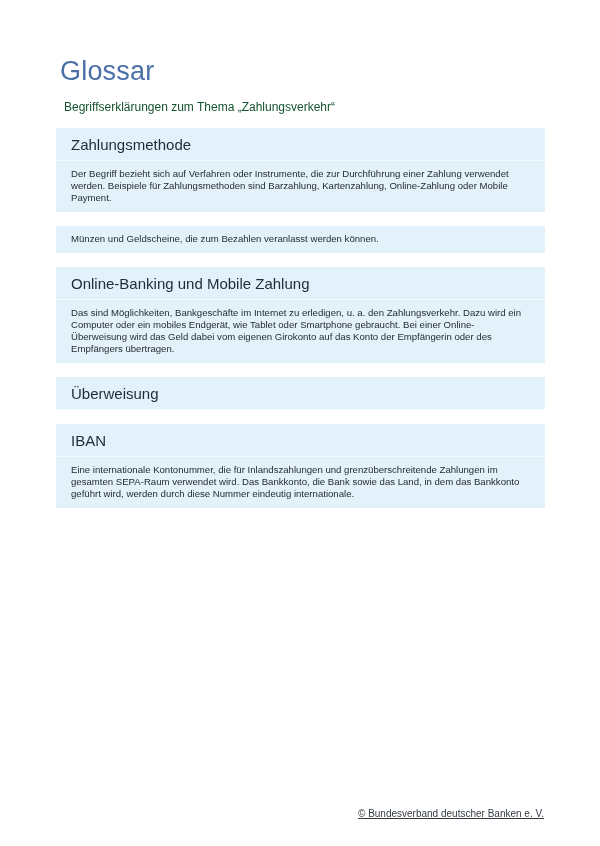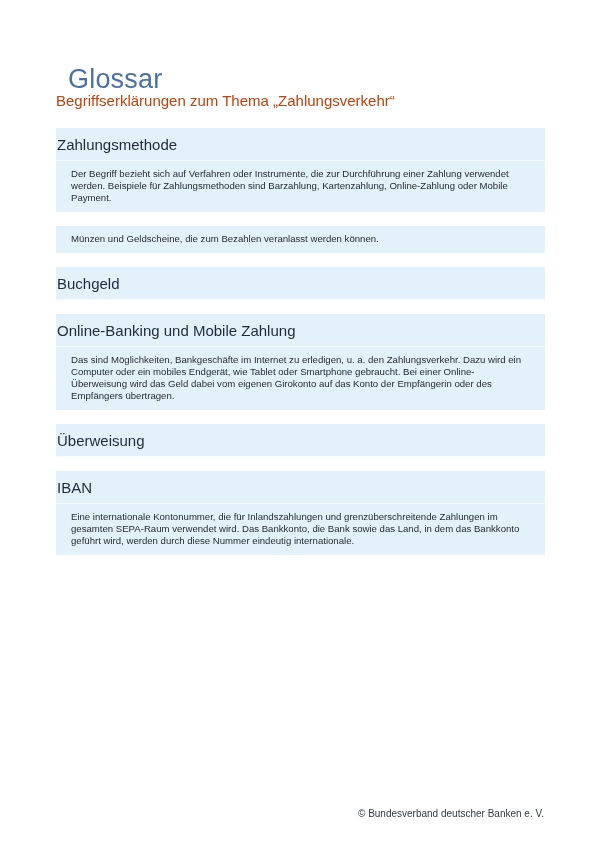--- a/index.html
+++ b/index.html
@@ -12,84 +12,84 @@
       height: 846px;
       position: relative;
       font-family: "Liberation Sans", "DejaVu Sans", sans-serif;
       color: #1f2733;
       overflow: hidden;
     }
     .page-title {
       position: absolute;
       left: 56px;
       top: 52px;
-      margin: 12px;
+      margin: 4px;
       font-size: 27px;
       font-weight: normal;
       color: #4b70a8;
       letter-spacing: 0.2px;
     }
     .page-subtitle {
       position: absolute;
       left: 56px;
       top: 92px;
-      margin: 0;
-      font-size: 15px;
+      margin: 8px;
+      font-size: 12px;
       font-weight: normal;
-      color: #c2410c;
+      color: #14532d;
     }
     .cards {
       position: absolute;
       left: 56px;
       top: 128px;
       width: 489px;
     }
     .card {
       background: #e3f1fa;
       margin-bottom: 14px;
     }
     .card-header {
       height: 32px;
-      padding: 0 1px;
+      padding: 0 15px;
       display: flex;
       align-items: center;
       border-bottom: 1px solid #f4fafd;
       font-size: 15px;
       color: #1f2a3a;
     }
     .card-body {
       padding: 7px 15px 8px 15px;
       font-size: 9.6px;
       line-height: 12px;
       color: #262c33;
     }
     .footer {
       position: absolute;
       right: 56px;
       top: 808px;
       font-size: 10px;
       color: #333a42;
+      text-decoration: underline;
     }
   </style>
 </head>
 <body>
 
 <h1 class="page-title">Glossar</h1>
 <h2 class="page-subtitle">Begriffserklärungen zum Thema „Zahlungsverkehr“</h2>
 
 <div class="cards">
   <div class="card">
     <div class="card-header">Zahlungsmethode</div>
     <div class="card-body">Der Begriff bezieht sich auf Verfahren oder Instrumente, die zur Durchführung einer Zahlung verwendet werden. Beispiele für Zahlungsmethoden sind Barzahlung, Kartenzahlung, Online-Zahlung oder Mobile Payment.</div>
   </div>
   <div class="card">
     <div class="card-body">Münzen und Geldscheine, die zum Bezahlen veranlasst werden können.</div>
   </div>
   <div class="card">
-    <div class="card-header">Buchgeld</div>
   </div>
   <div class="card">
     <div class="card-header">Online-Banking und Mobile Zahlung</div>
     <div class="card-body">Das sind Möglichkeiten, Bankgeschäfte im Internet zu erledigen, u. a. den Zahlungsverkehr. Dazu wird ein Computer oder ein mobiles Endgerät, wie Tablet oder Smartphone gebraucht. Bei einer Online-Überweisung wird das Geld dabei vom eigenen Girokonto auf das Konto der Empfängerin oder des Empfängers übertragen.</div>
   </div>
   <div class="card">
     <div class="card-header">Überweisung</div>
   </div>
   <div class="card">
     <div class="card-header">IBAN</div>

